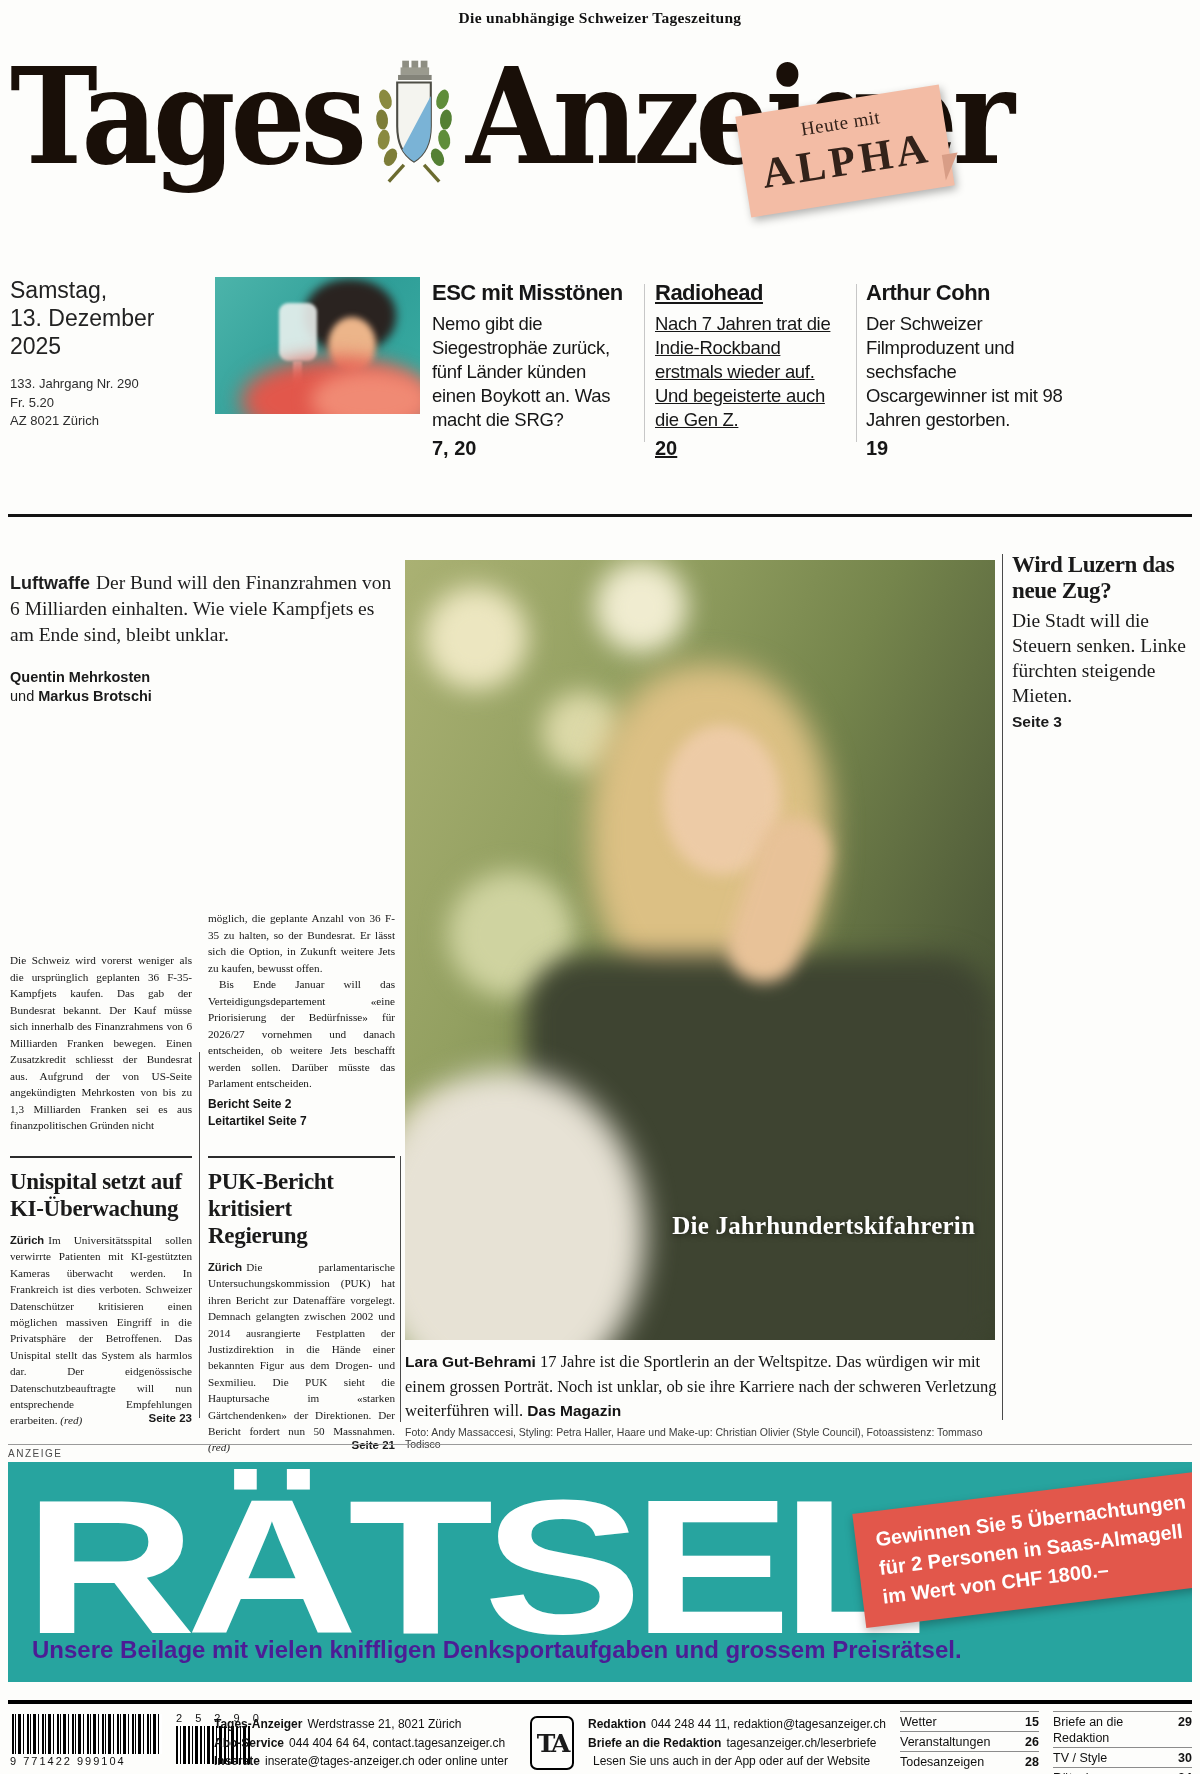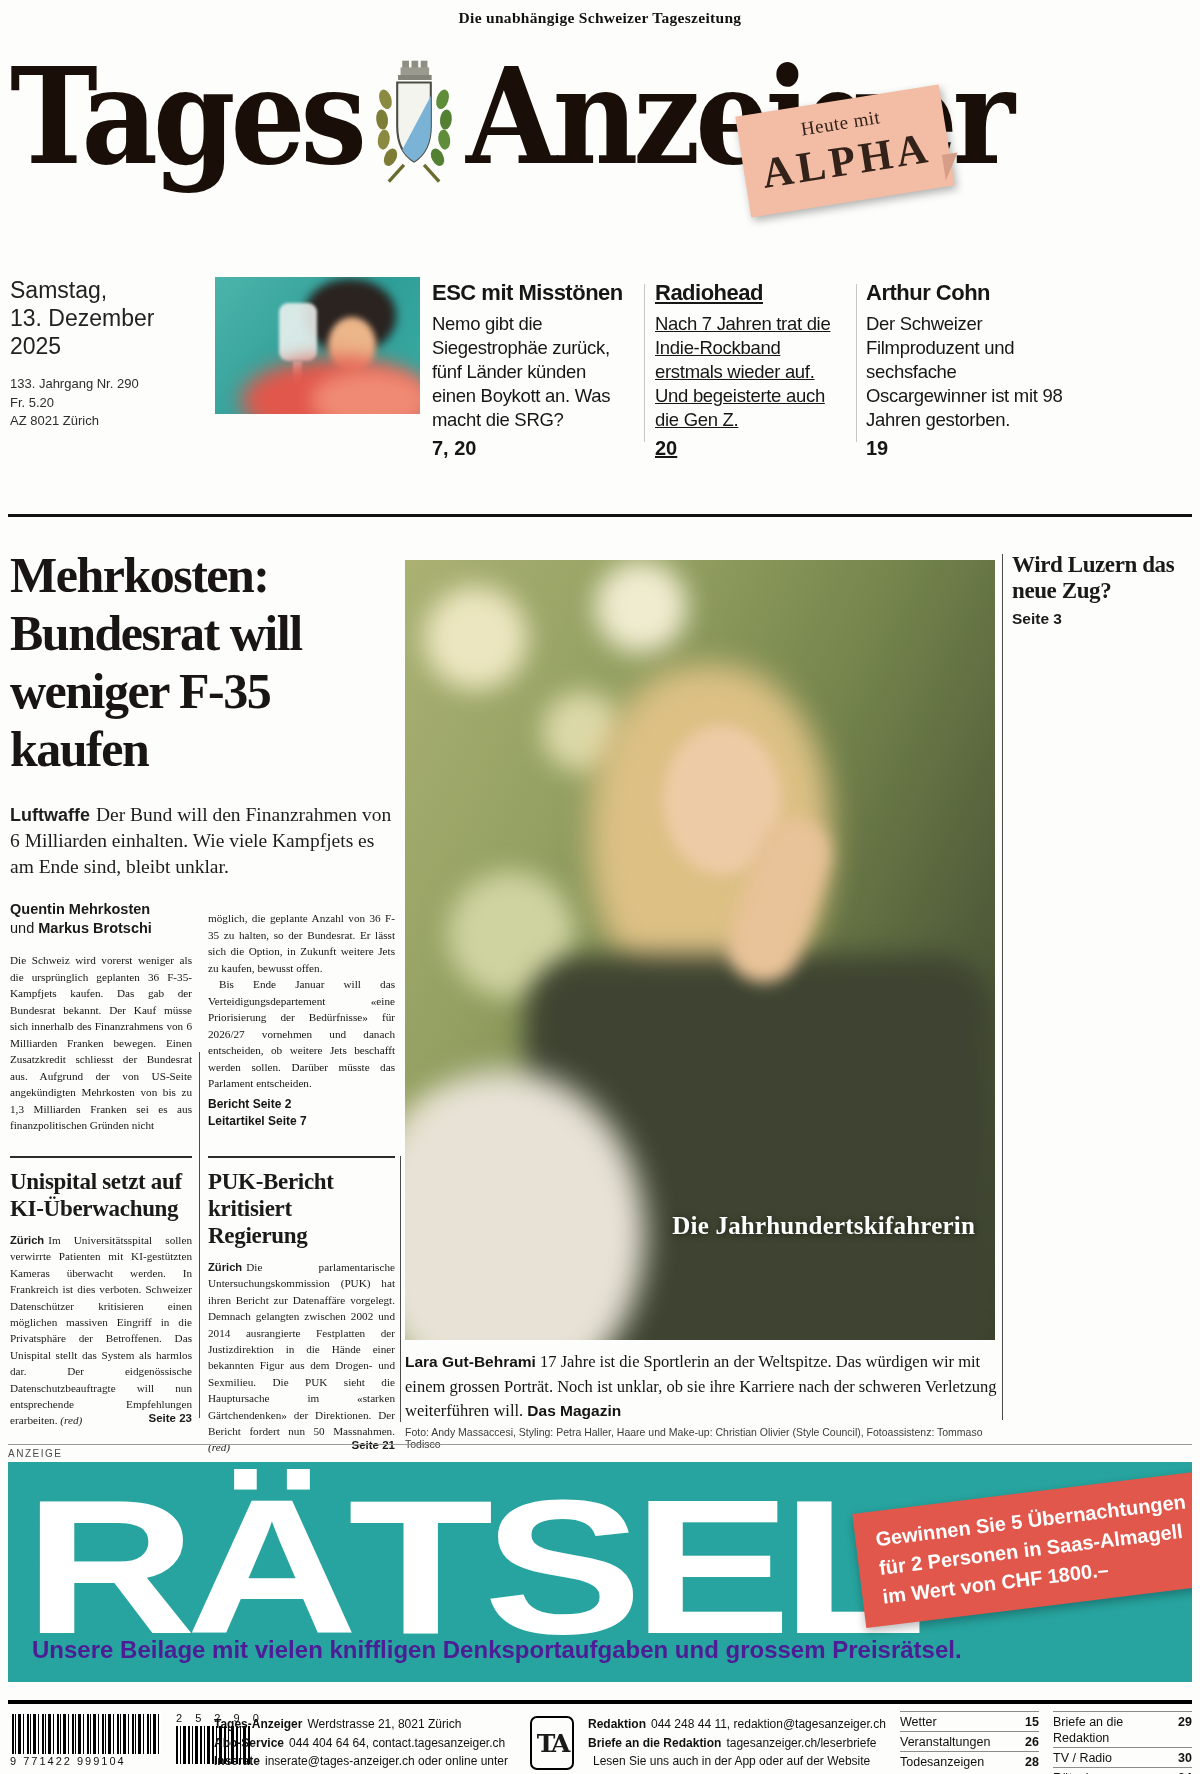--- a/index.html
+++ b/index.html
@@ -212,21 +212,20 @@
   <div class="abs vdiv vd2"></div>
   <div class="abs teaser t3">
     <h3>Arthur Cohn</h3>
     <p>Der Schweizer Filmproduzent und sechsfache Oscargewinner ist mit 98 Jahren gestorben.</p>
     <div class="pages">19</div>
   </div>
 
   <div class="abs rule-main"></div>
 
   <div class="abs lead-block">
-    <h1>Mehrkosten: Bundesrat will weniger F-35 kaufen</h1>
     <div class="lead-text">
       <span class="kicker">Luftwaffe</span><span>Der Bund will den Finanzrahmen von 6 Milliarden einhalten. Wie viele Kampfjets es am Ende sind, bleibt unklar.</span>
     </div>
     <div class="byline">
       <b>Quentin Mehrkosten</b><br>
       <span>und</span> <b>Markus Brotschi</b>
     </div>
   </div>
   <div class="abs artcol artcol1">
     <p>Die Schweiz wird vorerst weniger als die ursprünglich geplanten 36 F-35-Kampfjets kaufen. Das gab der Bundesrat bekannt. Der Kauf müsse sich innerhalb des Finanzrahmens von 6 Milliarden Franken bewegen. Einen Zusatzkredit schliesst der Bundesrat aus. Aufgrund der von US-Seite angekündigten Mehrkosten von bis zu 1,3 Milliarden Franken sei es aus finanzpolitischen Gründen nicht</p>
@@ -277,20 +276,21 @@
     <span>17 Jahre ist die Sportlerin an der Weltspitze. Das würdigen wir mit einem grossen Porträt. Noch ist unklar, ob sie ihre Karriere nach der schweren Verletzung weiterführen will.</span>
     <span class="mag">Das Magazin</span>
   </div>
   <div class="abs credit">Foto: Andy Massaccesi, Styling: Petra Haller, Haare und Make-up: Christian Olivier (Style Council), Fotoassistenz: Tommaso Todisco</div>
 
   <div class="abs vr vr-side"></div>
 
   <div class="abs sidebar">
     <div class="sb-item">
       <h4>Wird Luzern das neue Zug?</h4>
+      <p class="body">Die Stadt will die Steuern senken. Linke fürchten steigende Mieten.</p>
       <div class="page">Seite 3</div>
     </div>
 
   </div>
 
   <div class="abs anz-rule"></div>
   <div class="abs anz-label">ANZEIGE</div>
   <div class="abs ad-band">
     <div class="ad-title">RÄTSEL</div>
     <div class="ad-sticker">
@@ -335,21 +335,21 @@
           <span>Todesanzeigen</span>
           <b>28</b>
         </div>
     </div>
     <div class="ixcol">
       <div class="ix-row">
           <span>Briefe an die Redaktion</span>
           <b>29</b>
         </div>
       <div class="ix-row">
-          <span>TV / Radio</span>
+          <span>TV / Style</span>
           <b>30</b>
         </div>
       <div class="ix-row">
           <span>Rätsel</span>
           <b>34</b>
         </div>
     </div>
   </div>
 
 </div>

